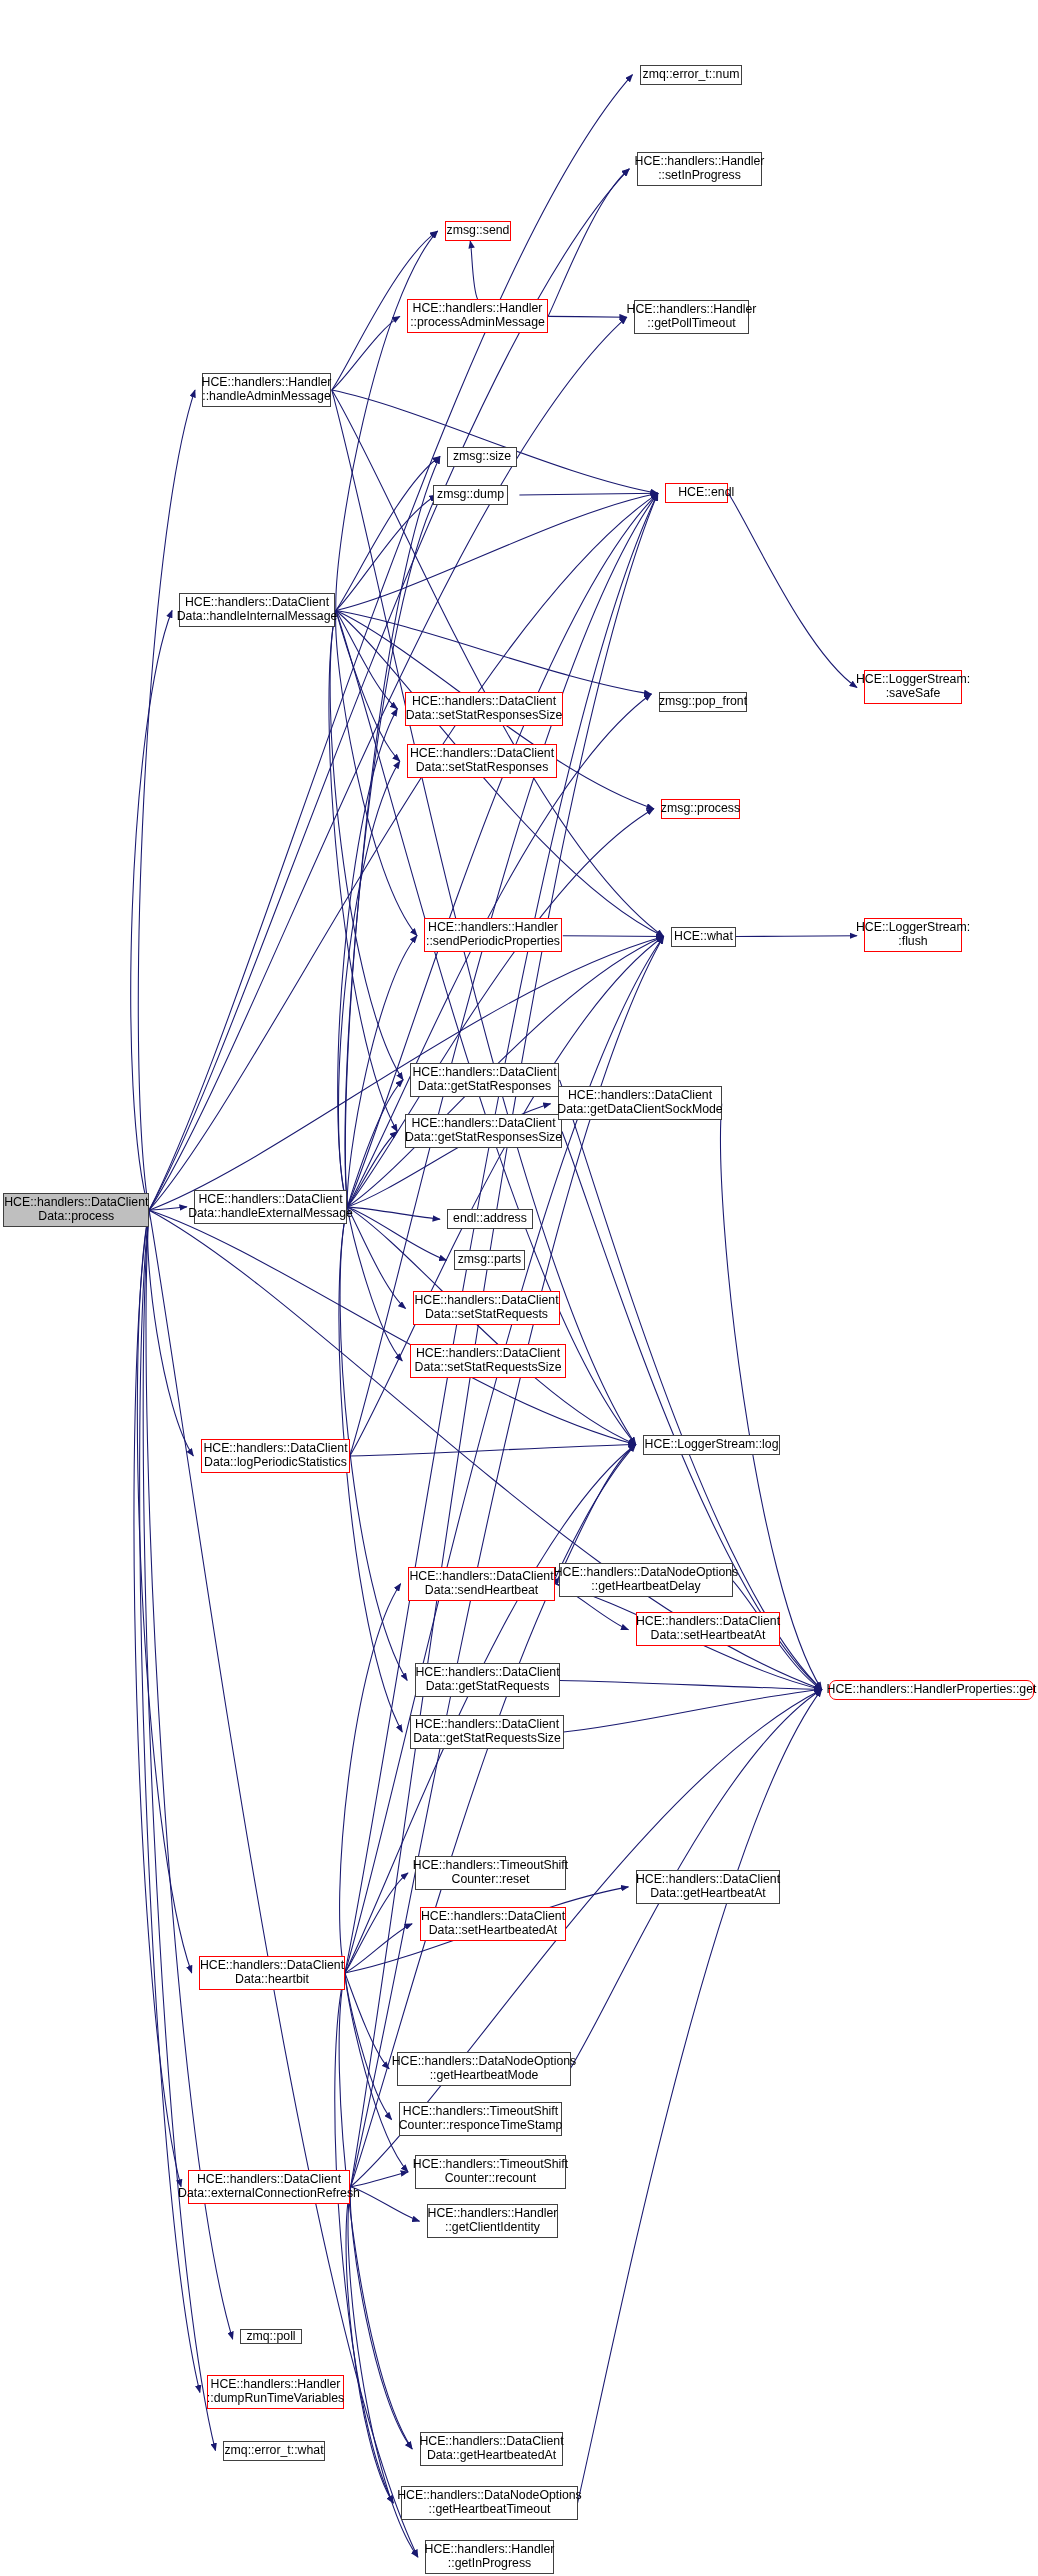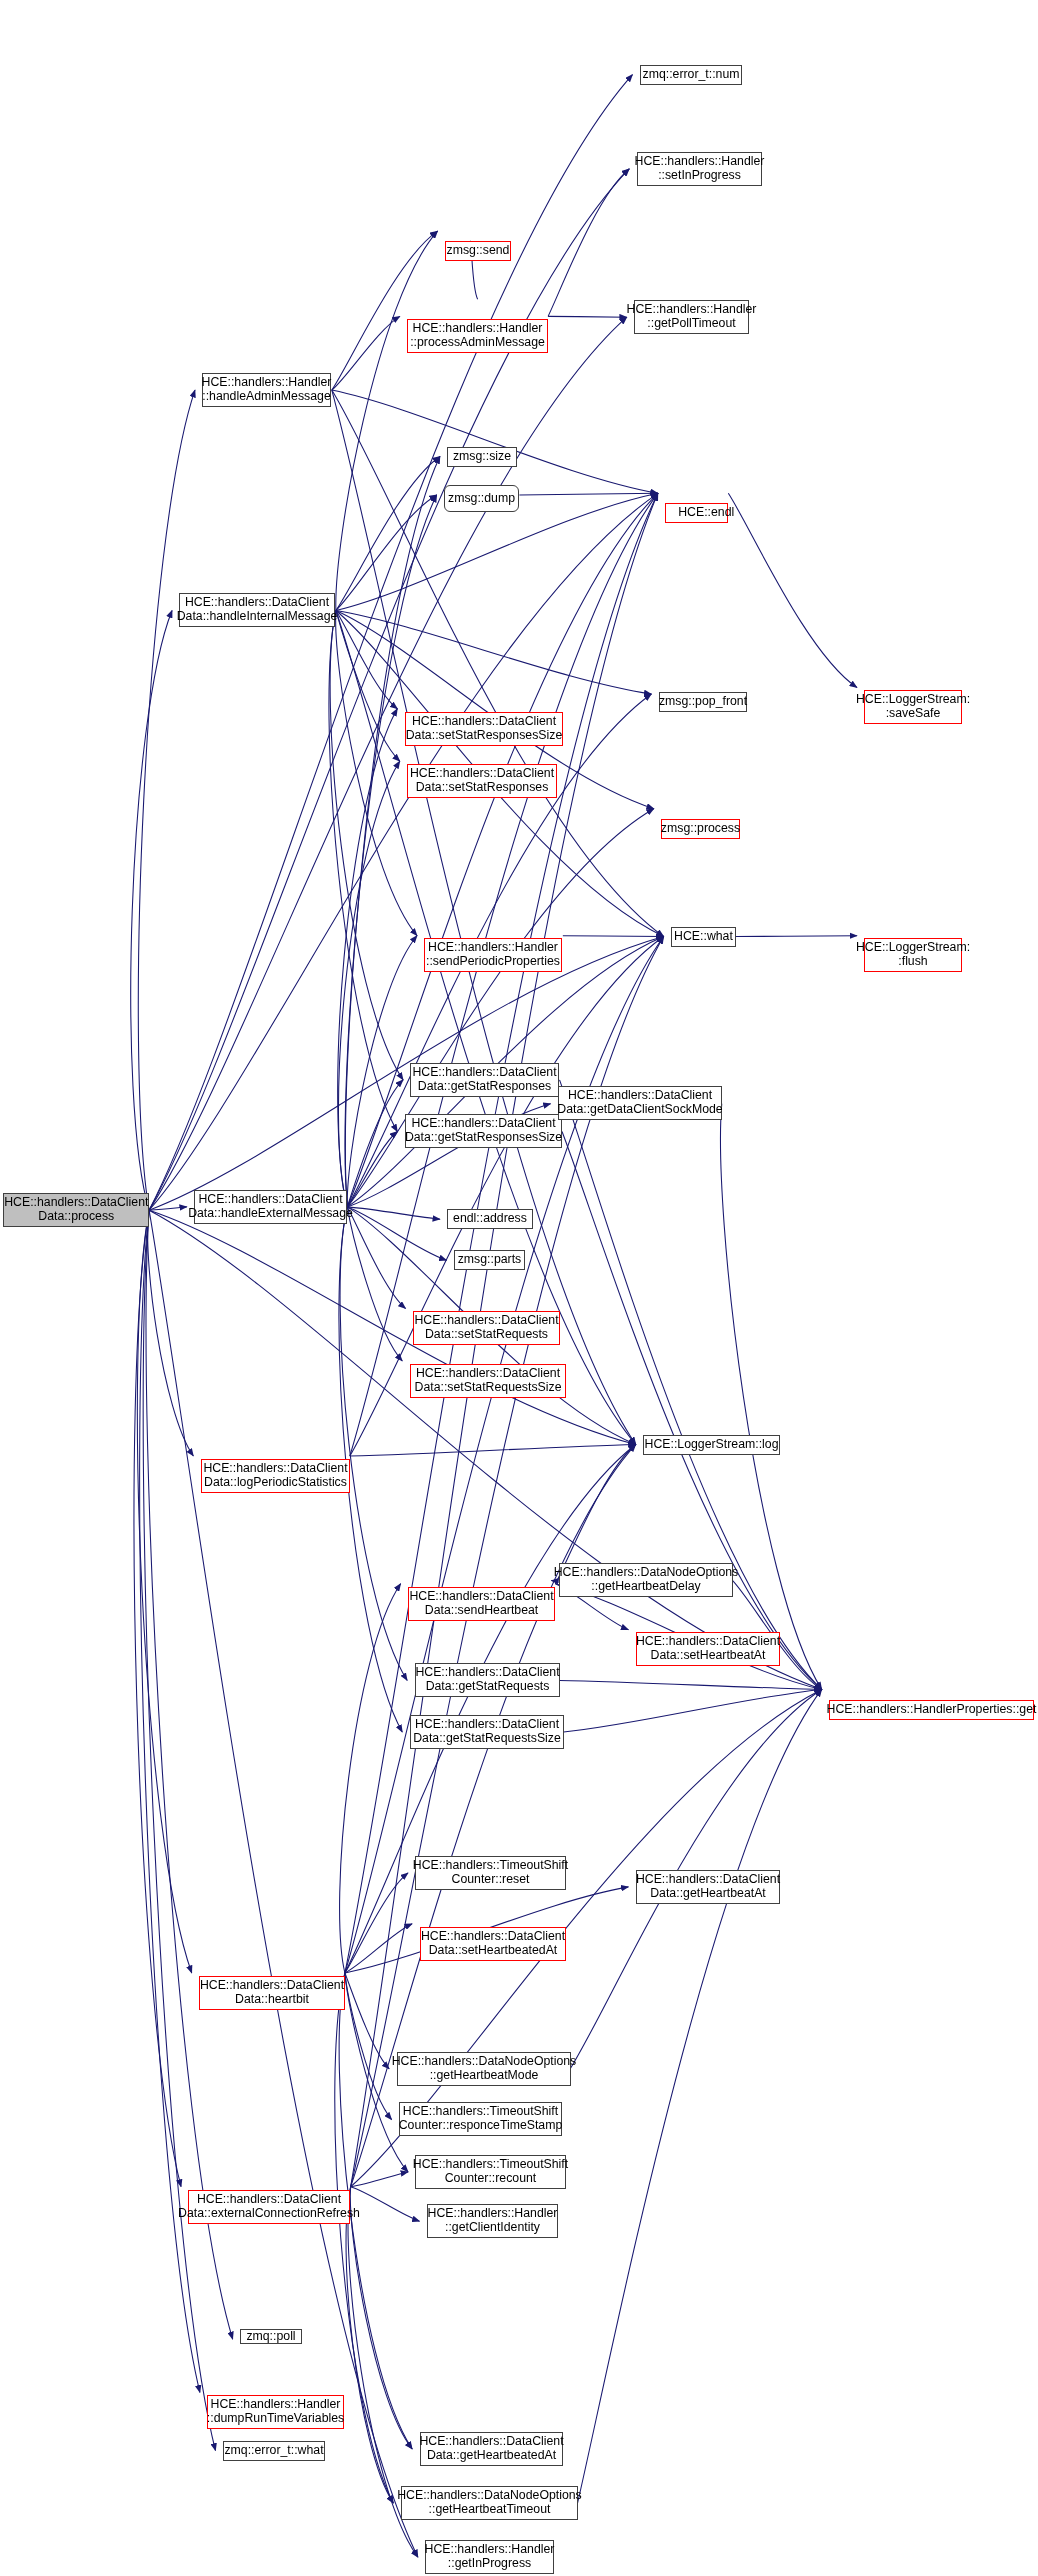--- a/index.html
+++ b/index.html
@@ -35,21 +35,20 @@
     font-size: 12.3px;
     line-height: 1.12;
     color: #000000;
     letter-spacing: 0px;
     padding: 0 2.5px;
     white-space: pre-line;
     z-index: 5;
   }
   .node.red {
     border-color: #ff0000;
-    margin-top: 20px;
   }
   .node.root {
     background: #bfbfbf;
     border-color: #404040;
   }
 </style>
 </head>
 <body>
 
 <div id="graph">
@@ -169,21 +168,21 @@
 ::handleAdminMessage</div>
     <div class="node red" style="left: 407px; top: 299px; width: 141px; height: 34px;">HCE::handlers::Handler
 ::processAdminMessage</div>
     <div class="node red" style="left: 445px; top: 221px; width: 66px; height: 19.7px;">zmsg::send</div>
     <div class="node" style="left: 634px; top: 300px; width: 115px; height: 34px;">HCE::handlers::Handler
 ::getPollTimeout</div>
     <div class="node" style="left: 637px; top: 152px; width: 125px; height: 34px;">HCE::handlers::Handler
 ::setInProgress</div>
     <div class="node" style="left: 640px; top: 65px; width: 102px; height: 19.7px;">zmq::error_t::num</div>
     <div class="node" style="left: 447px; top: 447px; width: 70px; height: 19.7px;">zmsg::size</div>
-    <div class="node" style="left: 444px; top: 485px; width: 75px; height: 27px; border-radius: 6px;">zmsg::dump</div>
+    <div class="node" style="left: 433px; top: 485px; width: 75px; height: 20px;">zmsg::dump</div>
     <div class="node red" style="left: 665px; top: 483px; width: 63px; height: 19.7px; padding-left: 22px;">HCE::endl</div>
     <div class="node red" style="left: 405px; top: 692px; width: 158px; height: 34px;">HCE::handlers::DataClient
 Data::setStatResponsesSize</div>
     <div class="node red" style="left: 407px; top: 744px; width: 150px; height: 34px;">HCE::handlers::DataClient
 Data::setStatResponses</div>
     <div class="node" style="left: 659px; top: 684px; width: 88px; height: 19.7px; margin-top: 8px;">zmsg::pop_front</div>
     <div class="node red" style="left: 661px; top: 799px; width: 79px; height: 19.7px;">zmsg::process</div>
     <div class="node red" style="left: 864px; top: 670px; width: 98px; height: 34px;">HCE::LoggerStream:
 :saveSafe</div>
     <div class="node red" style="left: 424px; top: 918px; width: 138px; height: 34px;">HCE::handlers::Handler
@@ -209,21 +208,21 @@
     <div class="node red" style="left: 408px; top: 1567px; width: 147px; height: 34px;">HCE::handlers::DataClient
 Data::sendHeartbeat</div>
     <div class="node" style="left: 559px; top: 1563px; width: 174px; height: 34px;">HCE::handlers::DataNodeOptions
 ::getHeartbeatDelay</div>
     <div class="node red" style="left: 636px; top: 1612px; width: 144px; height: 34px;">HCE::handlers::DataClient
 Data::setHeartbeatAt</div>
     <div class="node" style="left: 415px; top: 1663px; width: 145px; height: 34px;">HCE::handlers::DataClient
 Data::getStatRequests</div>
     <div class="node" style="left: 410px; top: 1715px; width: 154px; height: 34px;">HCE::handlers::DataClient
 Data::getStatRequestsSize</div>
-    <div class="node red" style="left: 829px; top: 1680px; width: 205px; height: 19.7px;">HCE::handlers::HandlerProperties::get</div>
+    <div class="node red" style="left: 829px; top: 1680px; width: 205px; height: 19.7px; border-radius: 7px;">HCE::handlers::HandlerProperties::get</div>
     <div class="node" style="left: 415px; top: 1856px; width: 151px; height: 34px;">HCE::handlers::TimeoutShift
 Counter::reset</div>
     <div class="node red" style="left: 420px; top: 1907px; width: 146px; height: 34px;">HCE::handlers::DataClient
 Data::setHeartbeatedAt</div>
     <div class="node" style="left: 636px; top: 1870px; width: 144px; height: 34px;">HCE::handlers::DataClient
 Data::getHeartbeatAt</div>
     <div class="node red" style="left: 199px; top: 1956px; width: 146px; height: 34px;">HCE::handlers::DataClient
 Data::heartbit</div>
     <div class="node" style="left: 397px; top: 2052px; width: 174px; height: 34px;">HCE::handlers::DataNodeOptions
 ::getHeartbeatMode</div>

